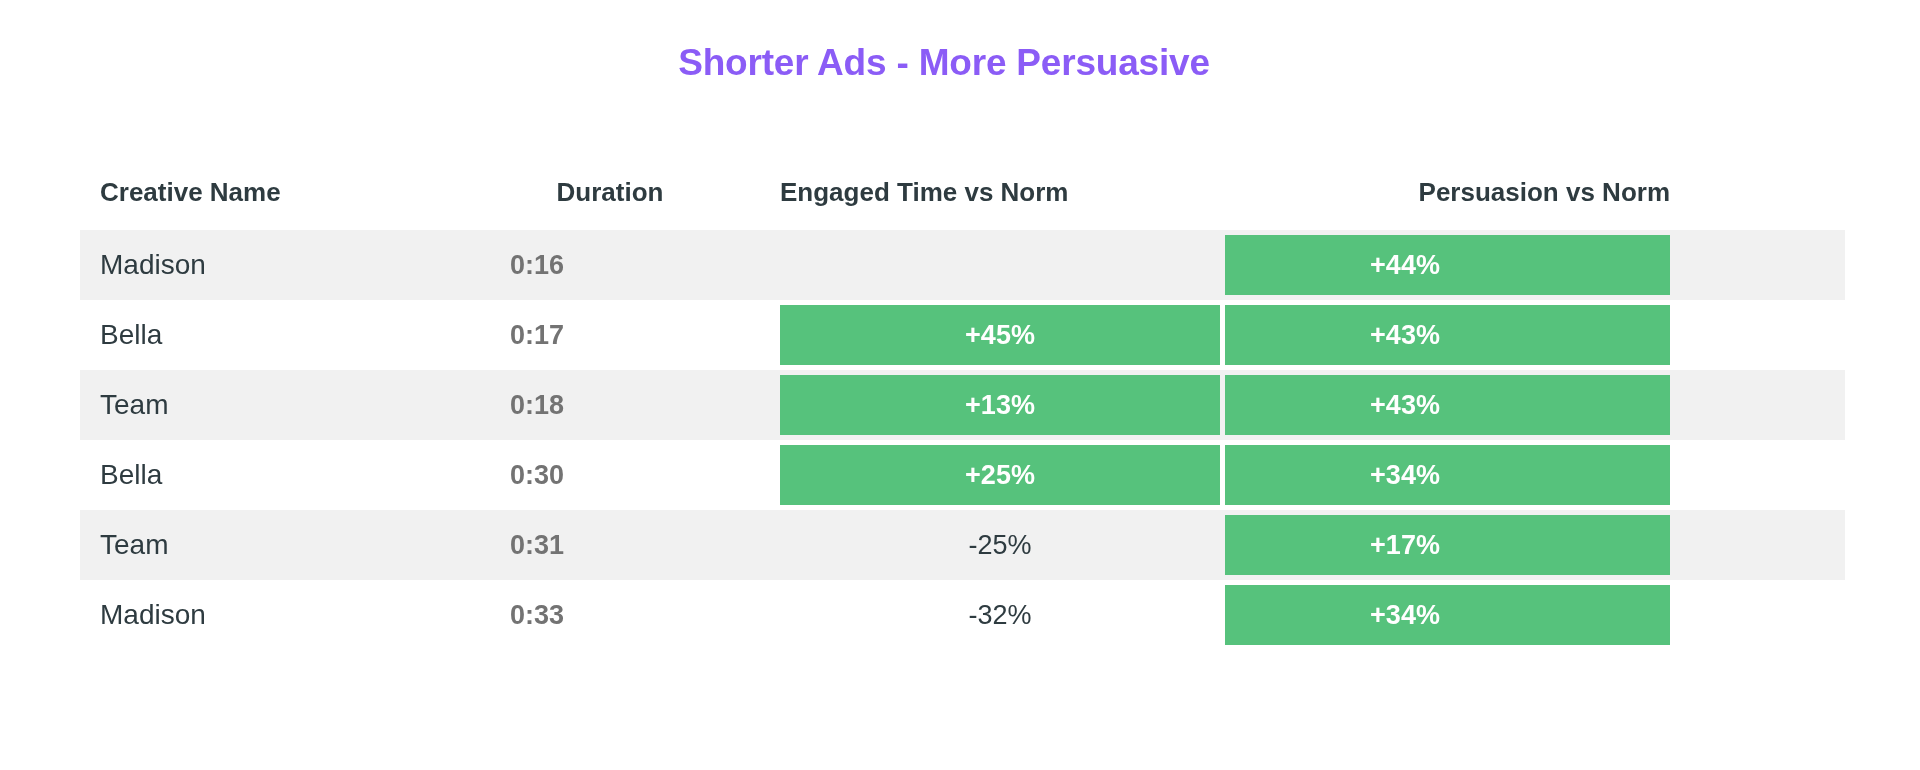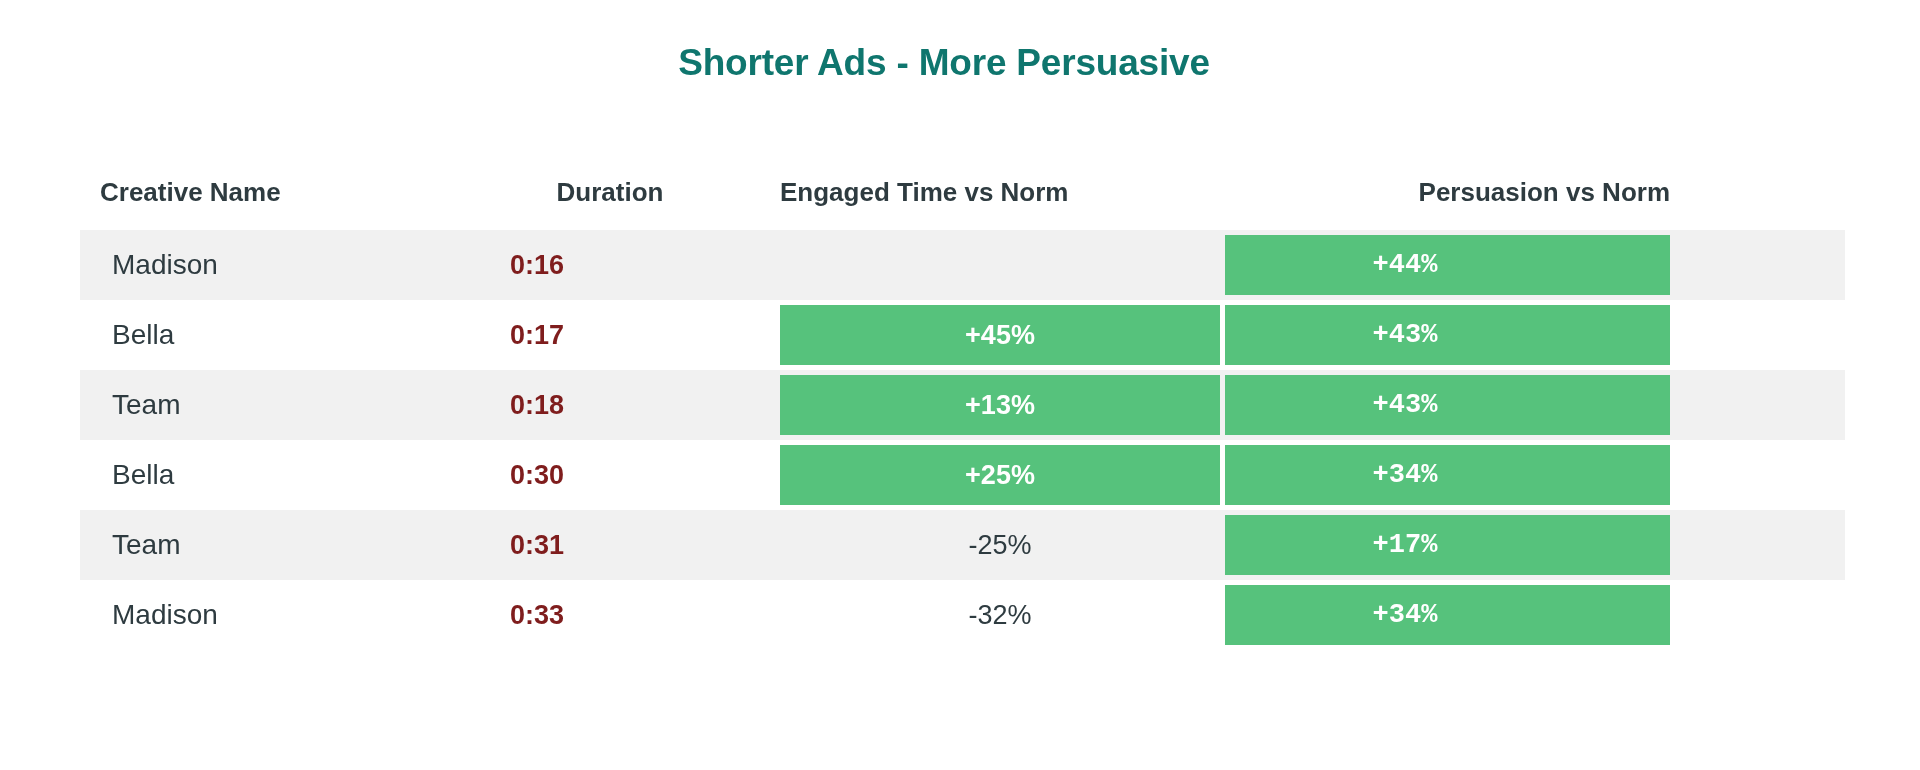--- a/index.html
+++ b/index.html
@@ -25,21 +25,21 @@
 
   
   .chart-title {
     position: absolute;
     top: 42px;
     left: 0;
     width: 1888px;
     text-align: center;
     font-size: 37px;
     font-weight: bold;
-    color: #0f766e;
+    color: #8b5cf6;
     letter-spacing: -0.2px;
     white-space: nowrap;
   }
 
   
   .table {
     position: absolute;
     top: 175px;
     left: 80px;
     width: 1765px;
@@ -77,33 +77,32 @@
 
   .cell-name {
     position: absolute;
     left: 20px;
     top: 0;
     height: 70px;
     line-height: 70px;
     font-size: 28px;
     color: #2e3b40;
     white-space: nowrap;
-    margin-left: 12px;
   }
 
   .cell-duration {
     position: absolute;
     left: 430px;
     width: 200px;
     top: 0;
     height: 70px;
     line-height: 70px;
     font-size: 27px;
     font-weight: bold;
-    color: #7f1d1d;
+    color: #737373;
     text-align: left;
     white-space: nowrap;
   }
 
   
   .col-engaged {
     position: absolute;
     left: 700px;
     width: 440px;
     top: 0;
@@ -136,21 +135,20 @@
   }
   .col-engaged .value {
     left: 0;
     width: 440px;
     text-align: center;
   }
   .col-persuasion .value {
     left: 0;
     width: 360px;
     text-align: center;
-    font-family: Liberation Mono, monospace;
   }
   .value.pos {
     color: #ffffff;
     font-weight: bold;
   }
   .value.neg {
     color: #2e3b40;
     font-weight: normal;
   }
 </style>

